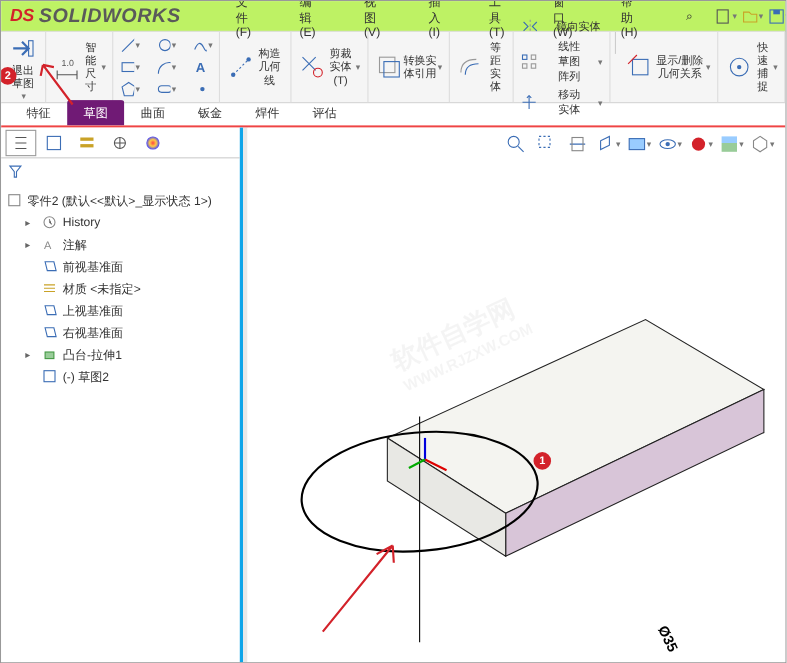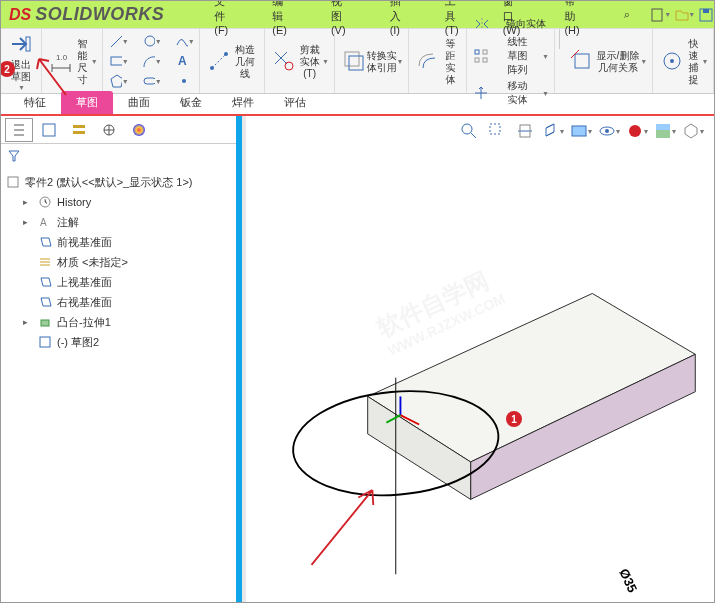--- a/index.html
+++ b/index.html
@@ -16,23 +16,23 @@
     .ribbon { display: flex; height: 65px; background: #f5f5f5; border-bottom: 1px solid #ccc; }
     .ribbon-group { display: flex; flex-direction: row; align-items: center; justify-content: center; padding: 2px 6px; border-right: 1px solid #ddd; font-size: 10px; color: #333; }
     .rg-small { display: flex; flex-direction: column; gap: 2px; }
     .rg-row { display: flex; gap: 15px; align-items: center; text-align: right; }
     .rg-icon { width: 18px; height: 18px; display: flex; align-items: center; justify-content: center; color: #3b6db5; }
     .rg-big-icon { width: 28px; height: 28px; display: flex; align-items: center; justify-content: center; }
     .rg-label { font-size: 10px; color: #333; text-align: center; line-height: 1.2; margin-top: 2px; }
     .exit-sketch { display: flex; flex-direction: column; align-items: center; padding: 4px 6px; position: relative; }
     .cmdtabs { display: flex; height: 22px; background: #fff; border-bottom: 2px solid #ef4444; padding-left: 8px; align-items: flex-end; }
     .cmdtab { font-size: 11px; color: #333; padding: 3px 14px; cursor: pointer; border: 1px solid transparent; }
-    .cmdtab.active { background: #ec4899; color: #fff; border-top-left-radius: 3px; border-top-right-radius: 3px; }
+    .cmdtab.active { background: #701a75; color: #fff; border-top-left-radius: 3px; border-top-right-radius: 3px; }
     .main { display: flex; height: calc(100% - 115px); }
-    .treepane { width: 241px; background: #fff; border-right: 6px solid #0ea5e9; display: flex; flex-direction: column; }
+    .treepane { width: 220px; background: #fff; border-right: 3px solid #0ea5e9; display: flex; flex-direction: column; }
     .tree-tabs { display: flex; height: 28px; border-bottom: 1px solid #ccc; align-items: center; padding: 0 4px; gap: 2px; }
     .tree-tab { width: 28px; height: 24px; display: flex; align-items: center; justify-content: center; cursor: pointer; }
     .tree-tab.active { border: 1px solid #999; background: #fff; }
     .filter-row { height: 24px; display: flex; align-items: center; padding: 0 6px; }
     .tree { flex: 1; overflow: auto; padding: 4px; }
     .tree-item { display: flex; align-items: center; gap: 4px; padding: 2px 0; font-size: 11px; color: #333; cursor: pointer; }
     .tree-item .indent { width: 14px; }
     .expander { width: 10px; font-size: 9px; color: #666; cursor: pointer; }
     .tree-icon { width: 16px; height: 16px; display: inline-flex; align-items: center; justify-content: center; }
     .viewport { flex: 1; position: relative; background: #fff; }

